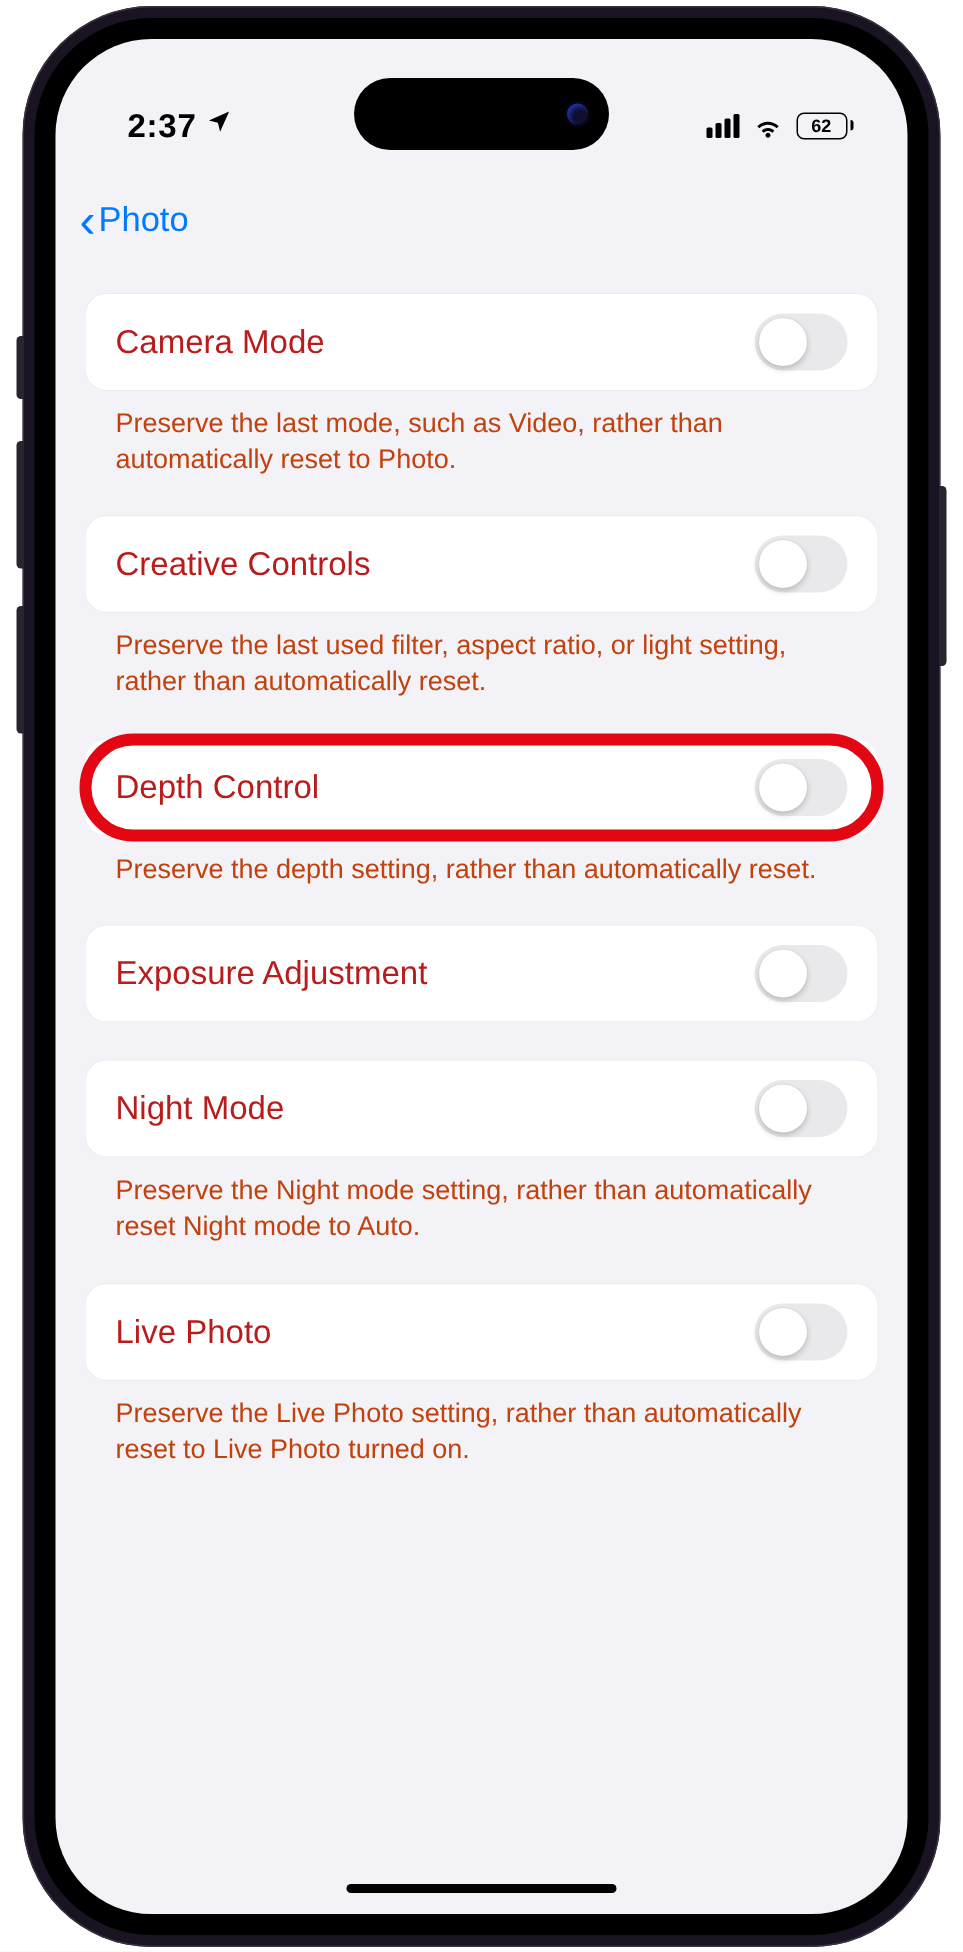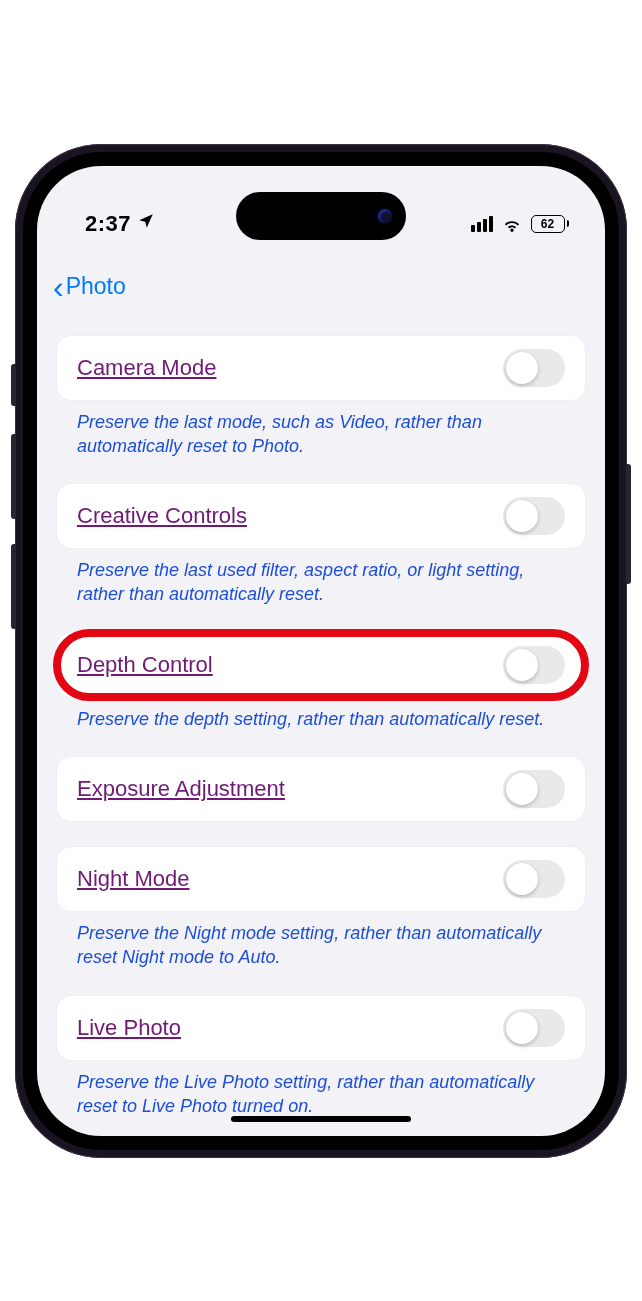--- a/index.html
+++ b/index.html
@@ -8,21 +8,21 @@
     background: #fff;
     width: 642px;
     height: 1301px;
     display: flex;
     align-items: center;
     justify-content: center;
   }
   
   .phone-frame {
     width: 612px;
-    height: 1014px;
+    height: 1294px;
     background: #1a1322;
     border-radius: 86px;
     padding: 8px;
     position: relative;
     box-shadow: 0 0 0 1px #3a3240 inset;
   }
   .phone-inner {
     width: 100%;
     height: 100%;
     background: #000;
@@ -106,27 +106,26 @@
   .row {
     background: #fff;
     border-radius: 14px;
     height: 64px;
     display: flex;
     align-items: center;
     justify-content: space-between;
     padding: 0 20px;
     box-shadow: 0 0 0 0.5px rgba(0,0,0,0.04);
   }
-  .row-label { font-size: 22px; color:#701a75; font-weight:400;text-decoration:underline; }
+  .row-label { font-size: 22px; color:#b91c1c; font-weight:400; }
   .desc {
     font-size: 18px;
-    color: #1d4ed8;
+    color: #c2410c;
     line-height: 1.35;
     padding: 10px 20px 0 20px;
-    font-style: italic;
   }
   
   .toggle {
     width: 62px;
     height: 38px;
     background: #e9e9eb;
     border-radius: 20px;
     position: relative;
     flex-shrink:0;
   }

